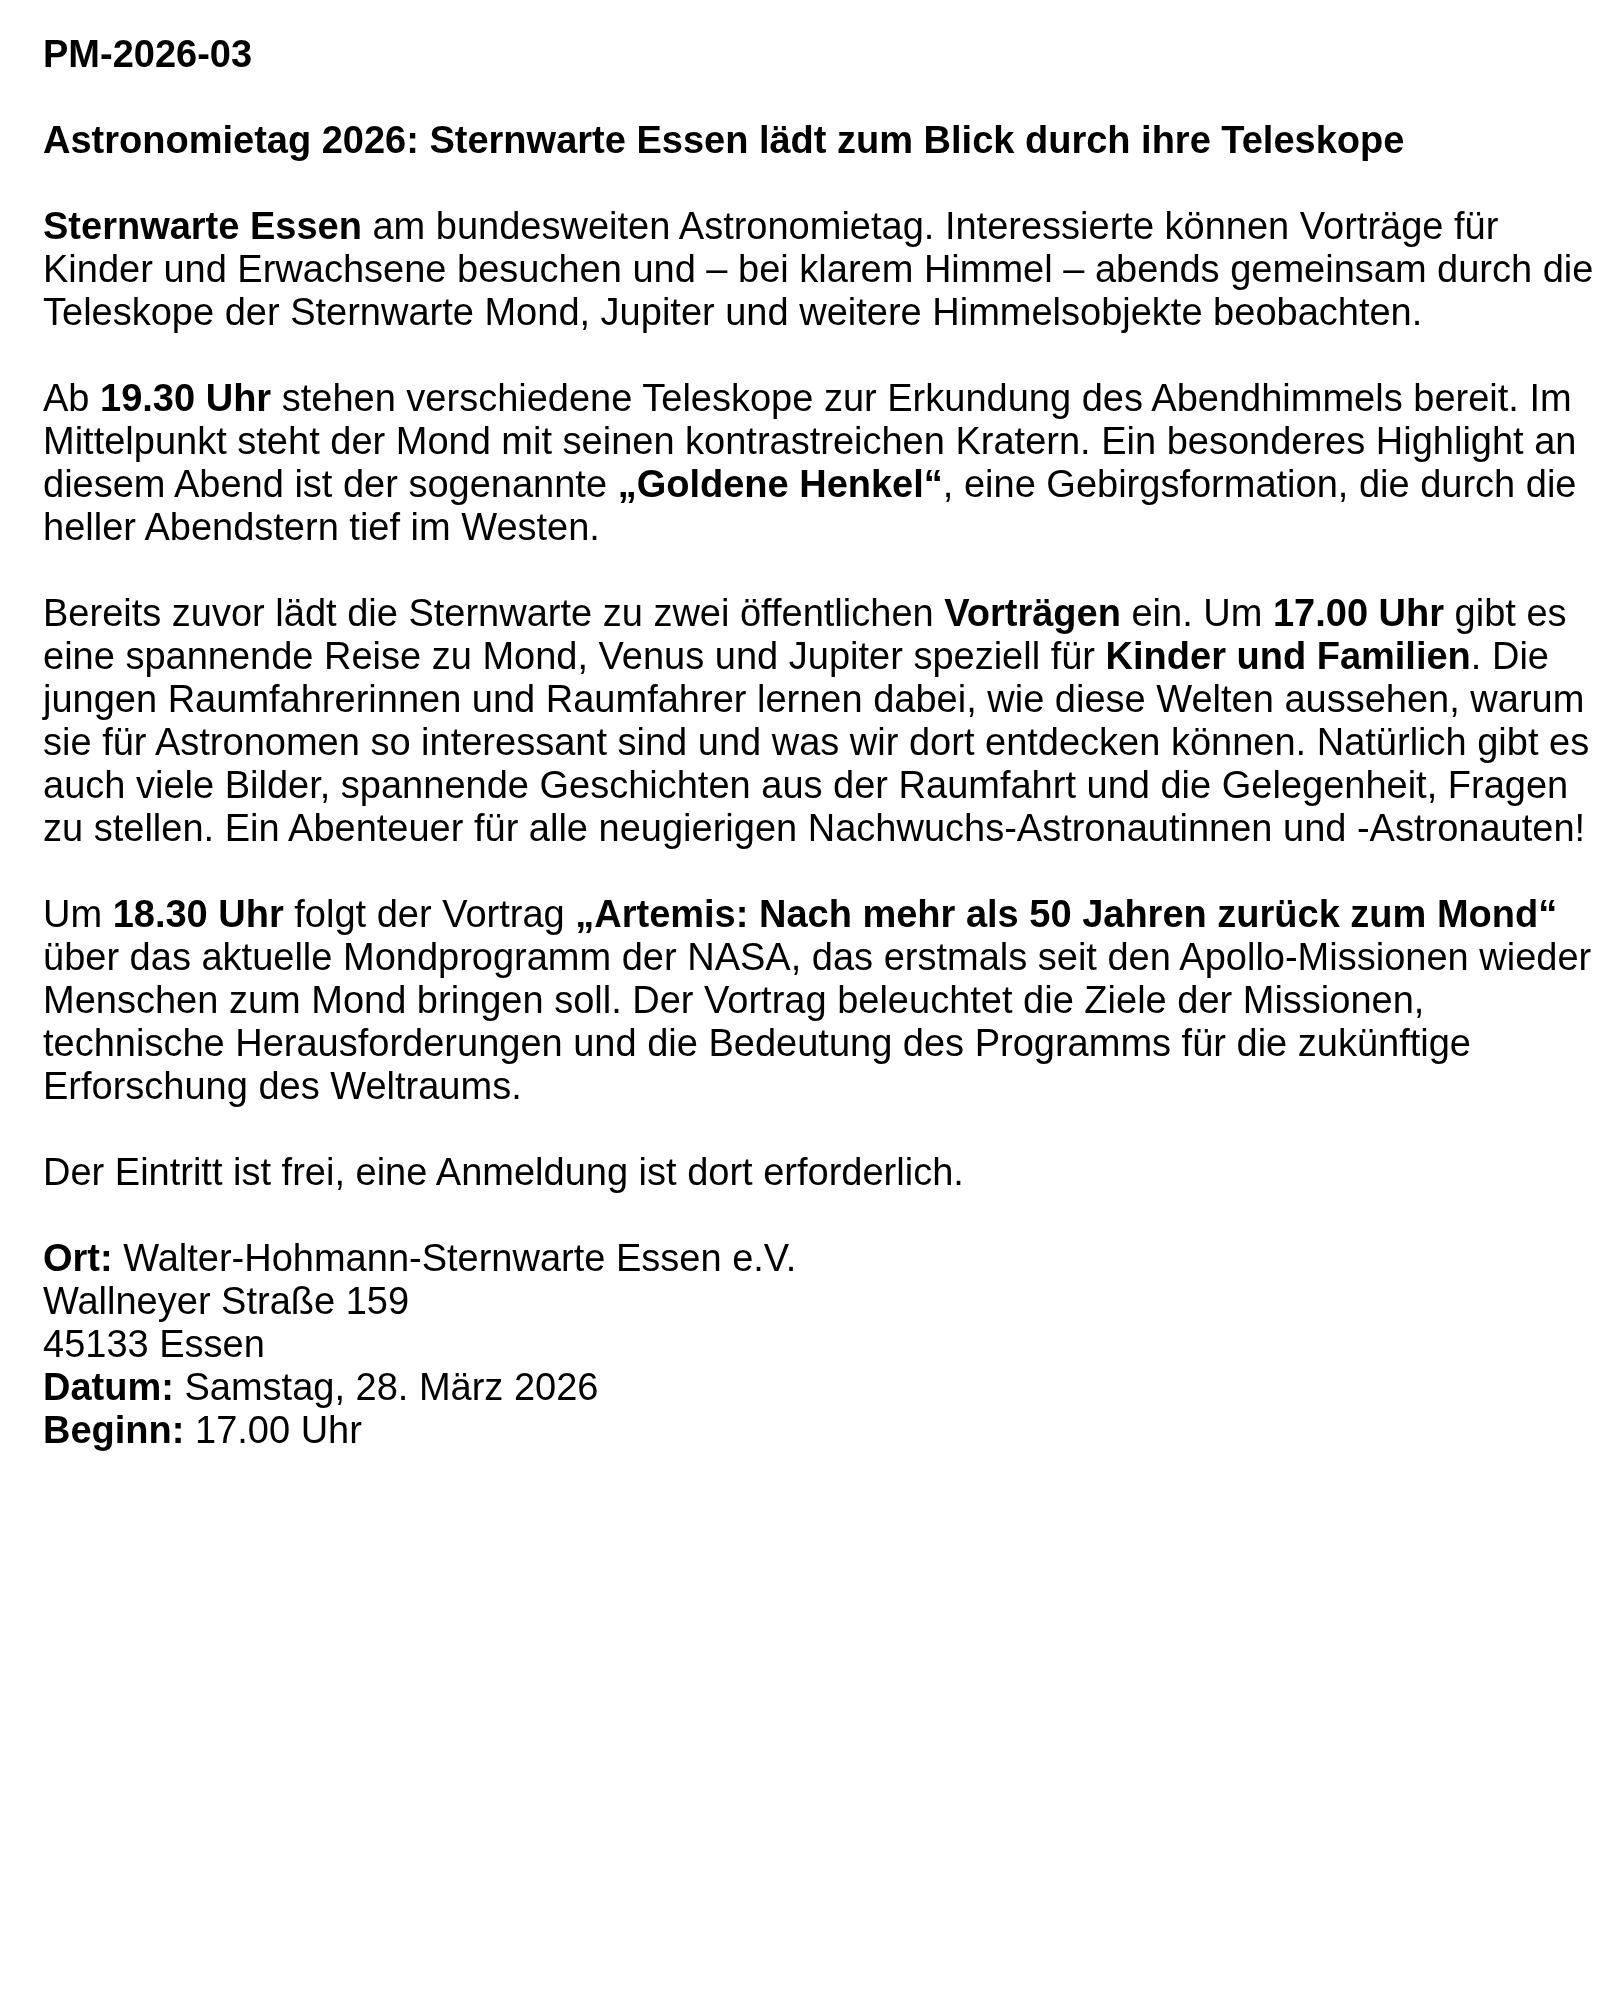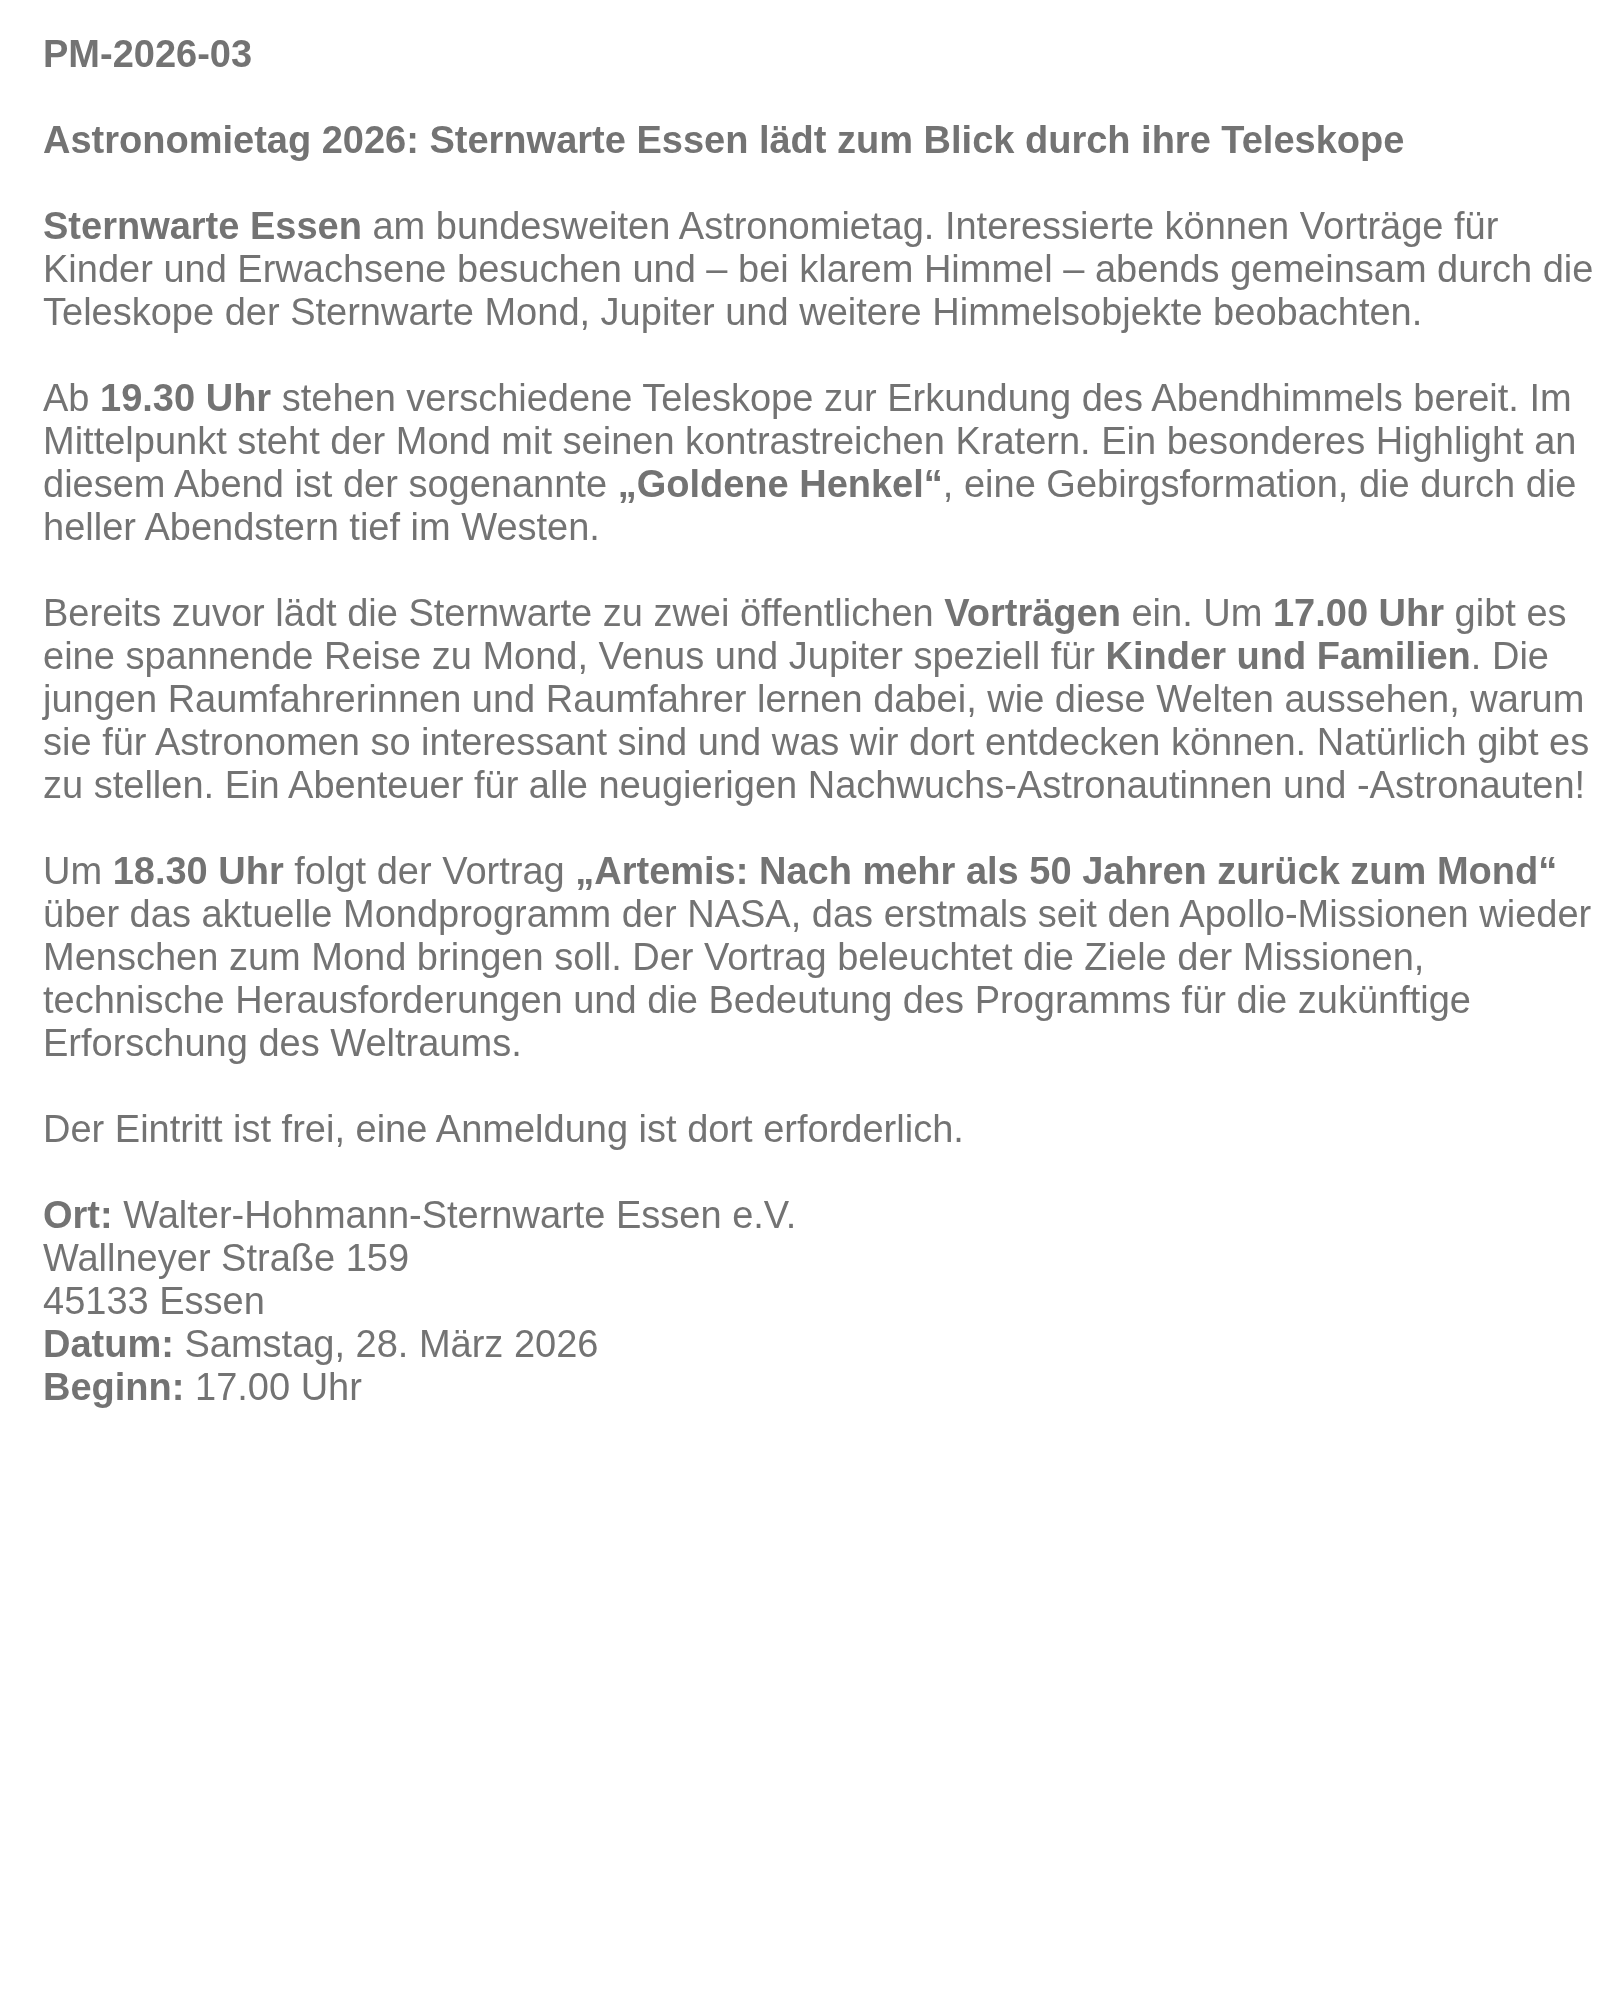--- a/index.html
+++ b/index.html
@@ -6,21 +6,21 @@
     margin: 0;
     padding: 0;
     background: #ffffff;
   }
   .page {
     position: relative;
     width: 1600px;
     height: 2000px;
     box-sizing: border-box;
     background: #ffffff;
-    color: #737373;
+    color: #000000;
     font-family: "Liberation Sans", sans-serif;
     font-size: 38px;
     line-height: 43px;
     padding: 33px 40px 0 43px;
     overflow: hidden;
   }
   .block {
     margin: 0 0 43px 0;
   }
   .block:last-child {
@@ -55,20 +55,21 @@
       <div class="line"><span class="run">Ab </span><span class="run bold">19.30 Uhr</span><span class="run"> stehen verschiedene Teleskope zur Erkundung des Abendhimmels bereit. Im</span></div>
       <div class="line"><span class="run">Mittelpunkt steht der Mond mit seinen kontrastreichen Kratern. Ein besonderes Highlight an</span></div>
       <div class="line"><span class="run">diesem Abend ist der sogenannte </span><span class="run bold">„Goldene Henkel“</span><span class="run">, eine Gebirgsformation, die durch die</span></div>
       <div class="line"><span class="run">heller Abendstern tief im Westen.</span></div>
     </div>
   <div class="block">
       <div class="line"><span class="run">Bereits zuvor lädt die Sternwarte zu zwei öffentlichen </span><span class="run bold">Vorträgen</span><span class="run"> ein. Um </span><span class="run bold">17.00 Uhr</span><span class="run"> gibt es</span></div>
       <div class="line"><span class="run">eine spannende Reise zu Mond, Venus und Jupiter speziell für </span><span class="run bold">Kinder und Familien</span><span class="run">. Die</span></div>
       <div class="line"><span class="run">jungen Raumfahrerinnen und Raumfahrer lernen dabei, wie diese Welten aussehen, warum</span></div>
       <div class="line"><span class="run">sie für Astronomen so interessant sind und was wir dort entdecken können. Natürlich gibt es</span></div>
+      <div class="line"><span class="run">auch viele Bilder, spannende Geschichten aus der Raumfahrt und die Gelegenheit, Fragen</span></div>
       <div class="line"><span class="run">zu stellen. Ein Abenteuer für alle neugierigen Nachwuchs-Astronautinnen und -Astronauten!</span></div>
     </div>
   <div class="block">
       <div class="line"><span class="run">Um </span><span class="run bold">18.30 Uhr</span><span class="run"> folgt der Vortrag </span><span class="run bold">„Artemis: Nach mehr als 50 Jahren zurück zum Mond“</span></div>
       <div class="line"><span class="run">über das aktuelle Mondprogramm der NASA, das erstmals seit den Apollo-Missionen wieder</span></div>
       <div class="line"><span class="run">Menschen zum Mond bringen soll. Der Vortrag beleuchtet die Ziele der Missionen,</span></div>
       <div class="line"><span class="run">technische Herausforderungen und die Bedeutung des Programms für die zukünftige</span></div>
       <div class="line"><span class="run">Erforschung des Weltraums.</span></div>
     </div>
   <div class="block">

